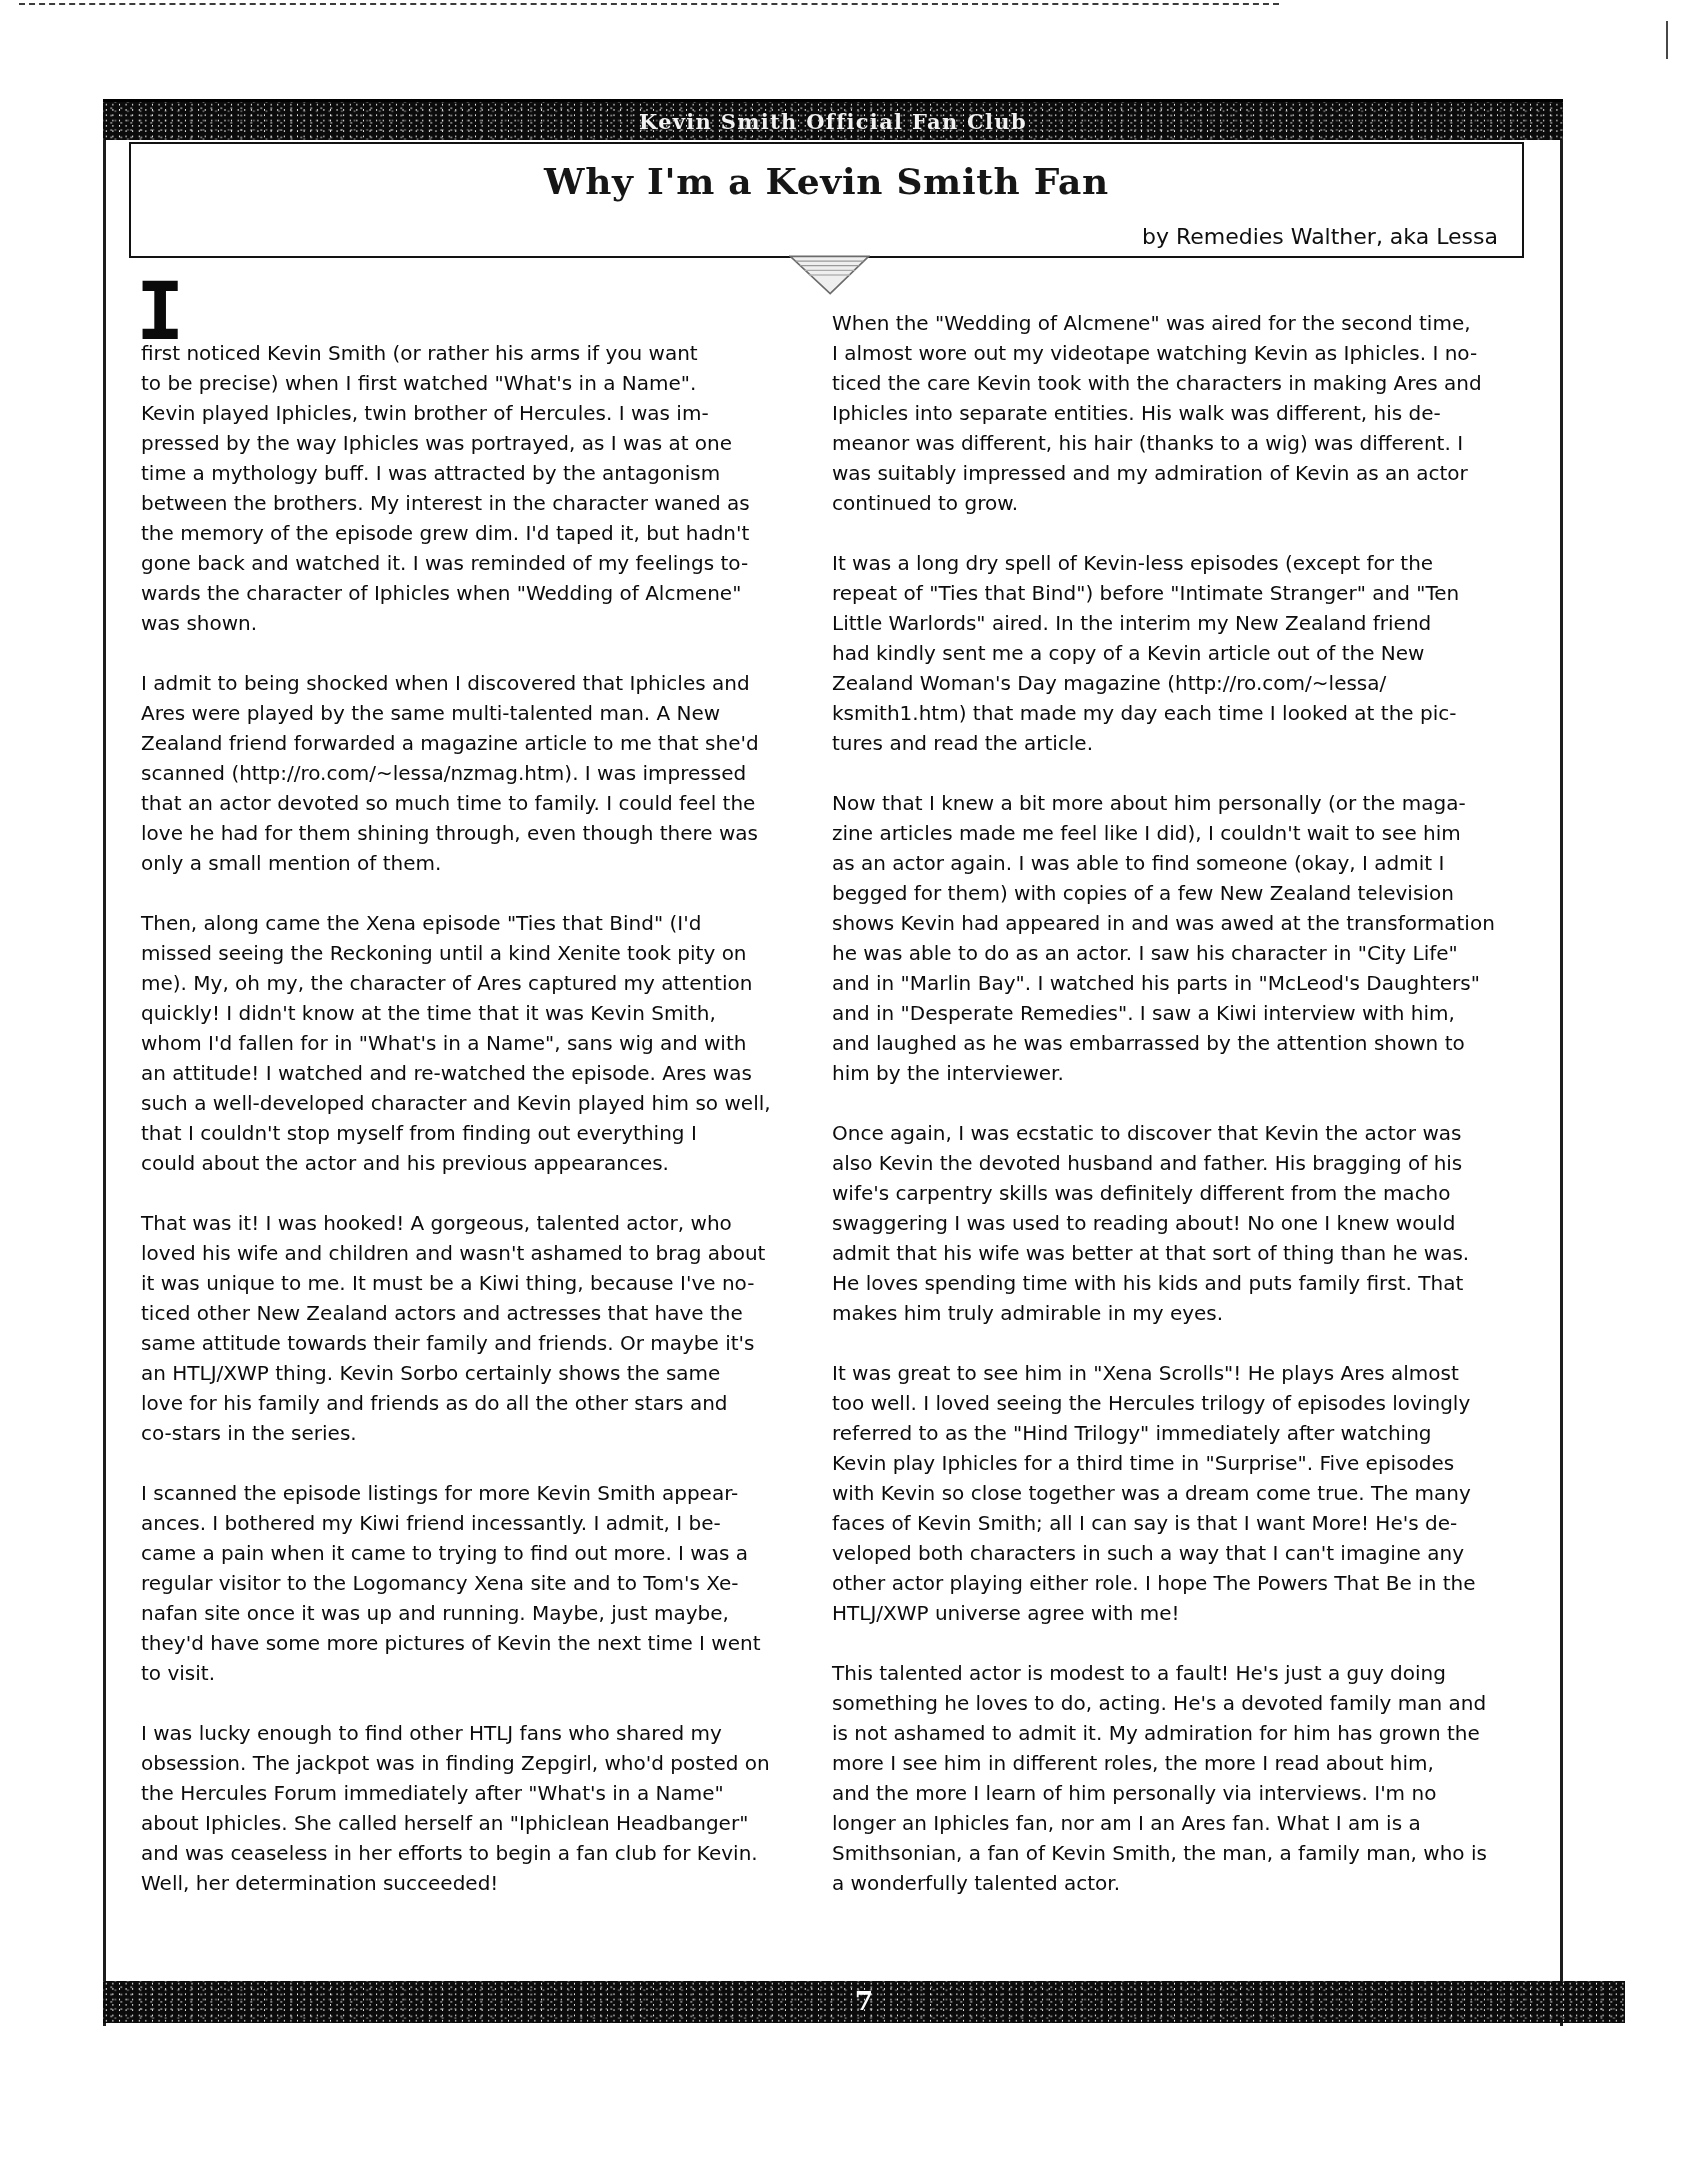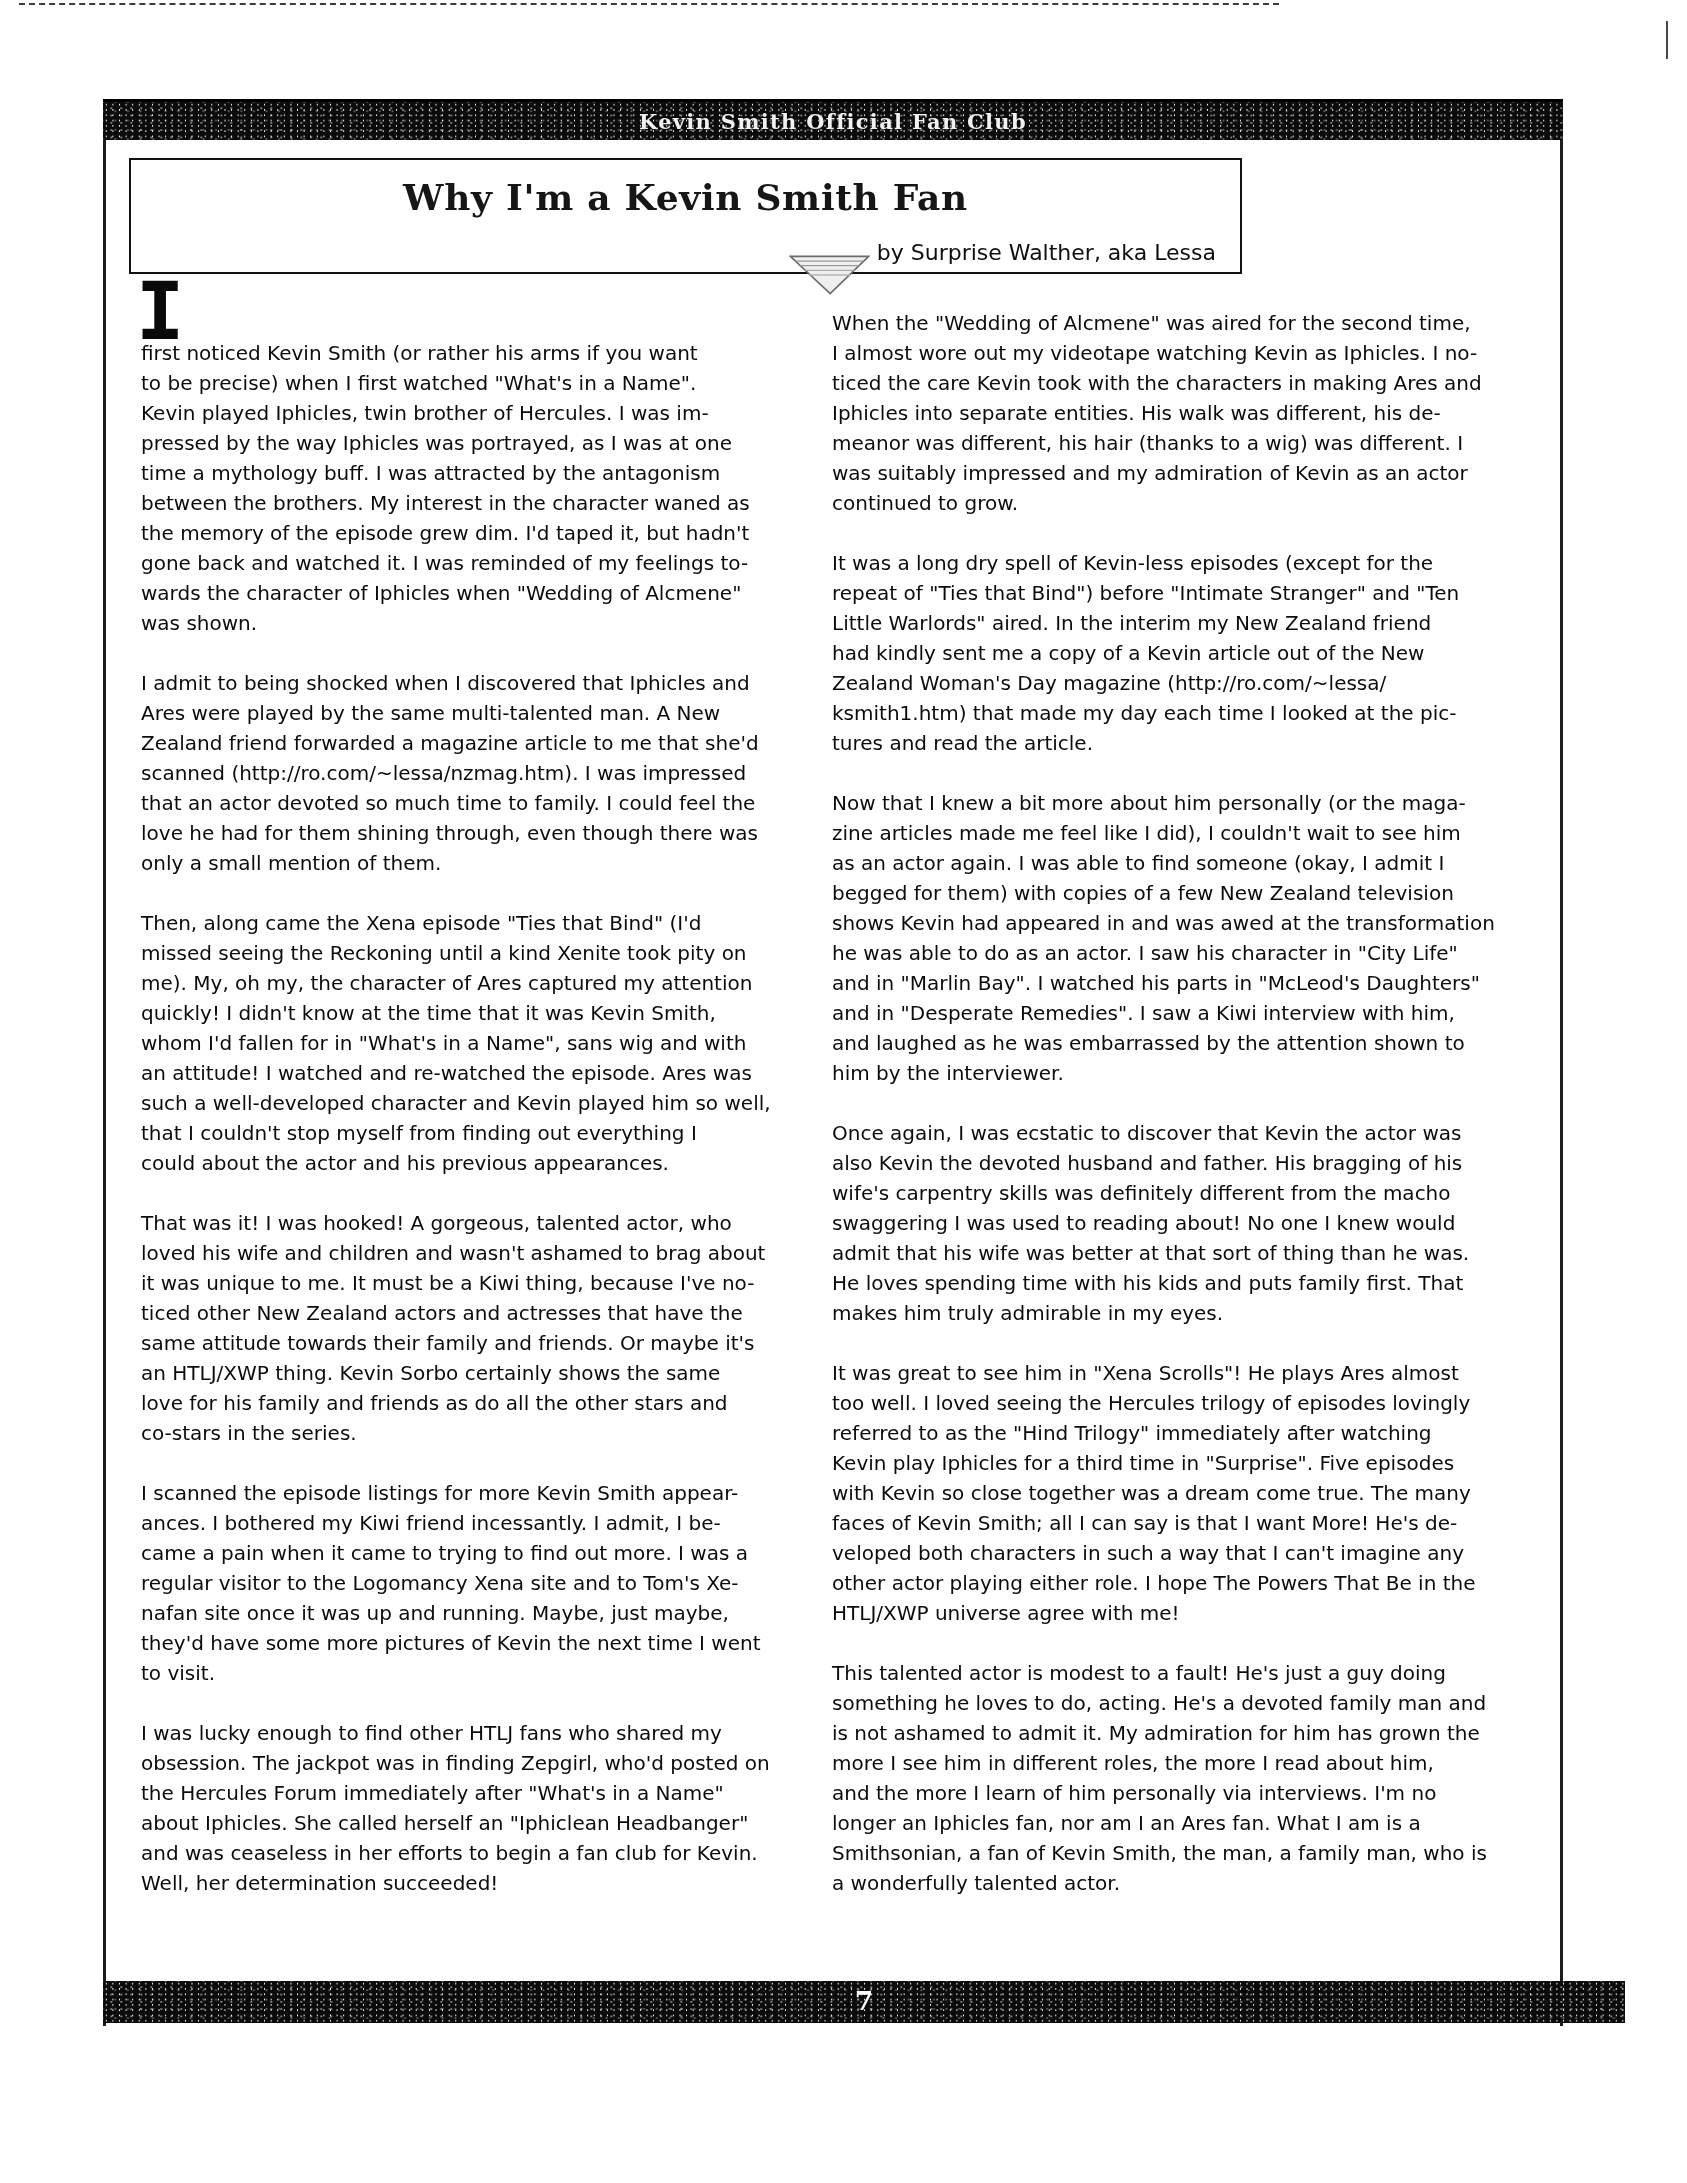--- a/index.html
+++ b/index.html
@@ -32,21 +32,21 @@
     display:flex; align-items:center; justify-content:center;
   }
   .banner-title {
     font-family:"DejaVu Serif", serif; font-weight:bold; font-size:21px;
     color:#f2f2f2; letter-spacing:1.3px; white-space:nowrap;
     text-shadow:0 0 1.3px #000;
   }
 
   
   .title-box {
-    position:absolute; left:129px; top:158px; width:1113px; height:116px;
+    position:absolute; left:129px; top:142px; width:1395px; height:116px;
     background:#ffffff; border:2.6px solid #121212; box-sizing:border-box;padding-left:13px;
   }
   .page-title {
     position:absolute; left:0; top:16px; width:100%; text-align:center;
     font-family:"DejaVu Serif", serif; font-weight:bold; font-size:36px;
     letter-spacing:0.7px; color:#161616;
   }
   .byline {
     position:absolute; right:24px; bottom:6.6px;
     font-size:22px; color:#0f0f0f;
@@ -91,21 +91,21 @@
 
   <div class="border-left"></div>
   <div class="border-right"></div>
 
   <div class="banner noise-band">
     <span class="banner-title">Kevin Smith Official Fan Club</span>
   </div>
 
   <div class="title-box">
     <div class="page-title">Why I'm a Kevin Smith Fan</div>
-    <div class="byline">by Surprise Walther, aka Lessa</div>
+    <div class="byline">by Remedies Walther, aka Lessa</div>
   </div>
 
   <div class="fold-triangle">
     <svg width="81" height="40" viewBox="0 0 122 60" aria-hidden="true">
       <polygon points="2,2 120,2 62,58" fill="#efefef" stroke="#6b6b6b" stroke-width="2.5"></polygon>
       <line x1="10" y1="9" x2="112" y2="9" stroke="#9a9a9a" stroke-width="2"></line>
       <line x1="16" y1="16" x2="106" y2="16" stroke="#9a9a9a" stroke-width="2"></line>
       <line x1="23" y1="23" x2="99" y2="23" stroke="#ababab" stroke-width="2"></line>
       <line x1="30" y1="30" x2="92" y2="30" stroke="#b5b5b5" stroke-width="2"></line>
     </svg>

